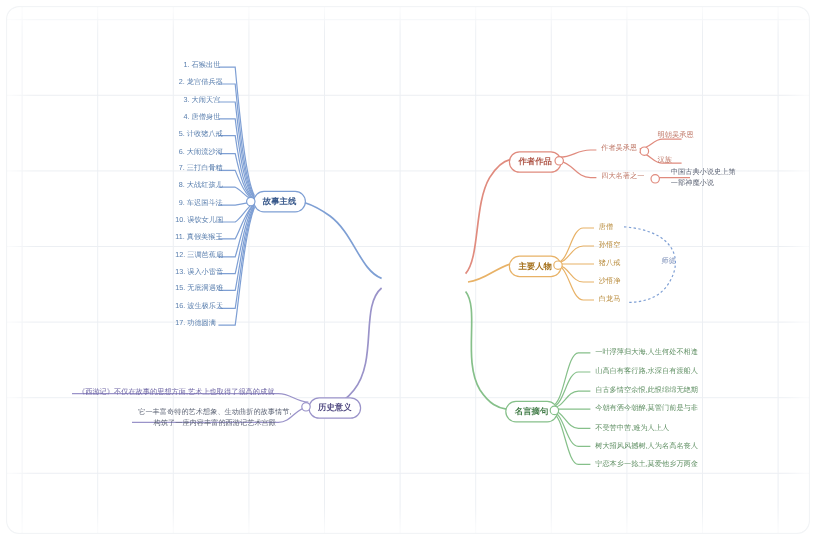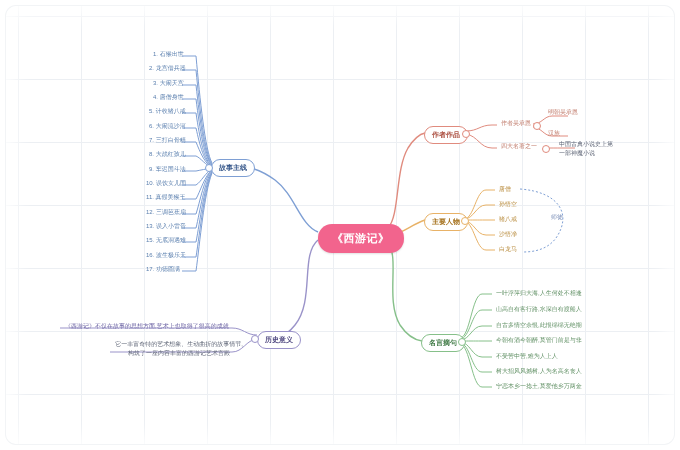--- a/index.html
+++ b/index.html
@@ -91,21 +91,20 @@
     <path d="M460,340 C470,340 472,326 482,326 L492,326" fill="none" stroke="#86c08a" stroke-width="1"></path>
     <path d="M460,341 C470,341 472,341 482,341 L492,341" fill="none" stroke="#86c08a" stroke-width="1"></path>
     <path d="M460,342 C470,342 472,357 482,357 L492,357" fill="none" stroke="#86c08a" stroke-width="1"></path>
     <path d="M460,343 C470,343 472,372 482,372 L492,372" fill="none" stroke="#86c08a" stroke-width="1"></path>
     <path d="M460,344 C470,345 472,387 482,387 L492,387" fill="none" stroke="#86c08a" stroke-width="1"></path>
 
     <path d="M257,335 C246,335 243,328 232,328 L60,328" fill="none" stroke="#9a93c9" stroke-width="1"></path>
     <path d="M257,339 C246,340 243,352 232,352 L110,352" fill="none" stroke="#9a93c9" stroke-width="1"></path>
   </svg>
 
-  <div class="node root" style="left:318px;top:224px;">《西游记》</div>
 
   <div class="node branch b-blue" style="left:211px;top:159px;">故事主线</div>
   <div class="collapse c-blue" style="left:205px;top:164px;"></div>
 
   <div class="node leaf l-blue" style="left:150px;top:49px;">1. 石猴出世</div>
   <div class="node leaf l-blue" style="left:146px;top:63px;">2. 龙宫借兵器</div>
   <div class="node leaf l-blue" style="left:150px;top:78px;">3. 大闹天宫</div>
   <div class="node leaf l-blue" style="left:150px;top:92px;">4. 唐僧身世</div>
   <div class="node leaf l-blue" style="left:146px;top:106px;">5. 计收猪八戒</div>
   <div class="node leaf l-blue" style="left:146px;top:121px;">6. 大闹流沙河</div>

